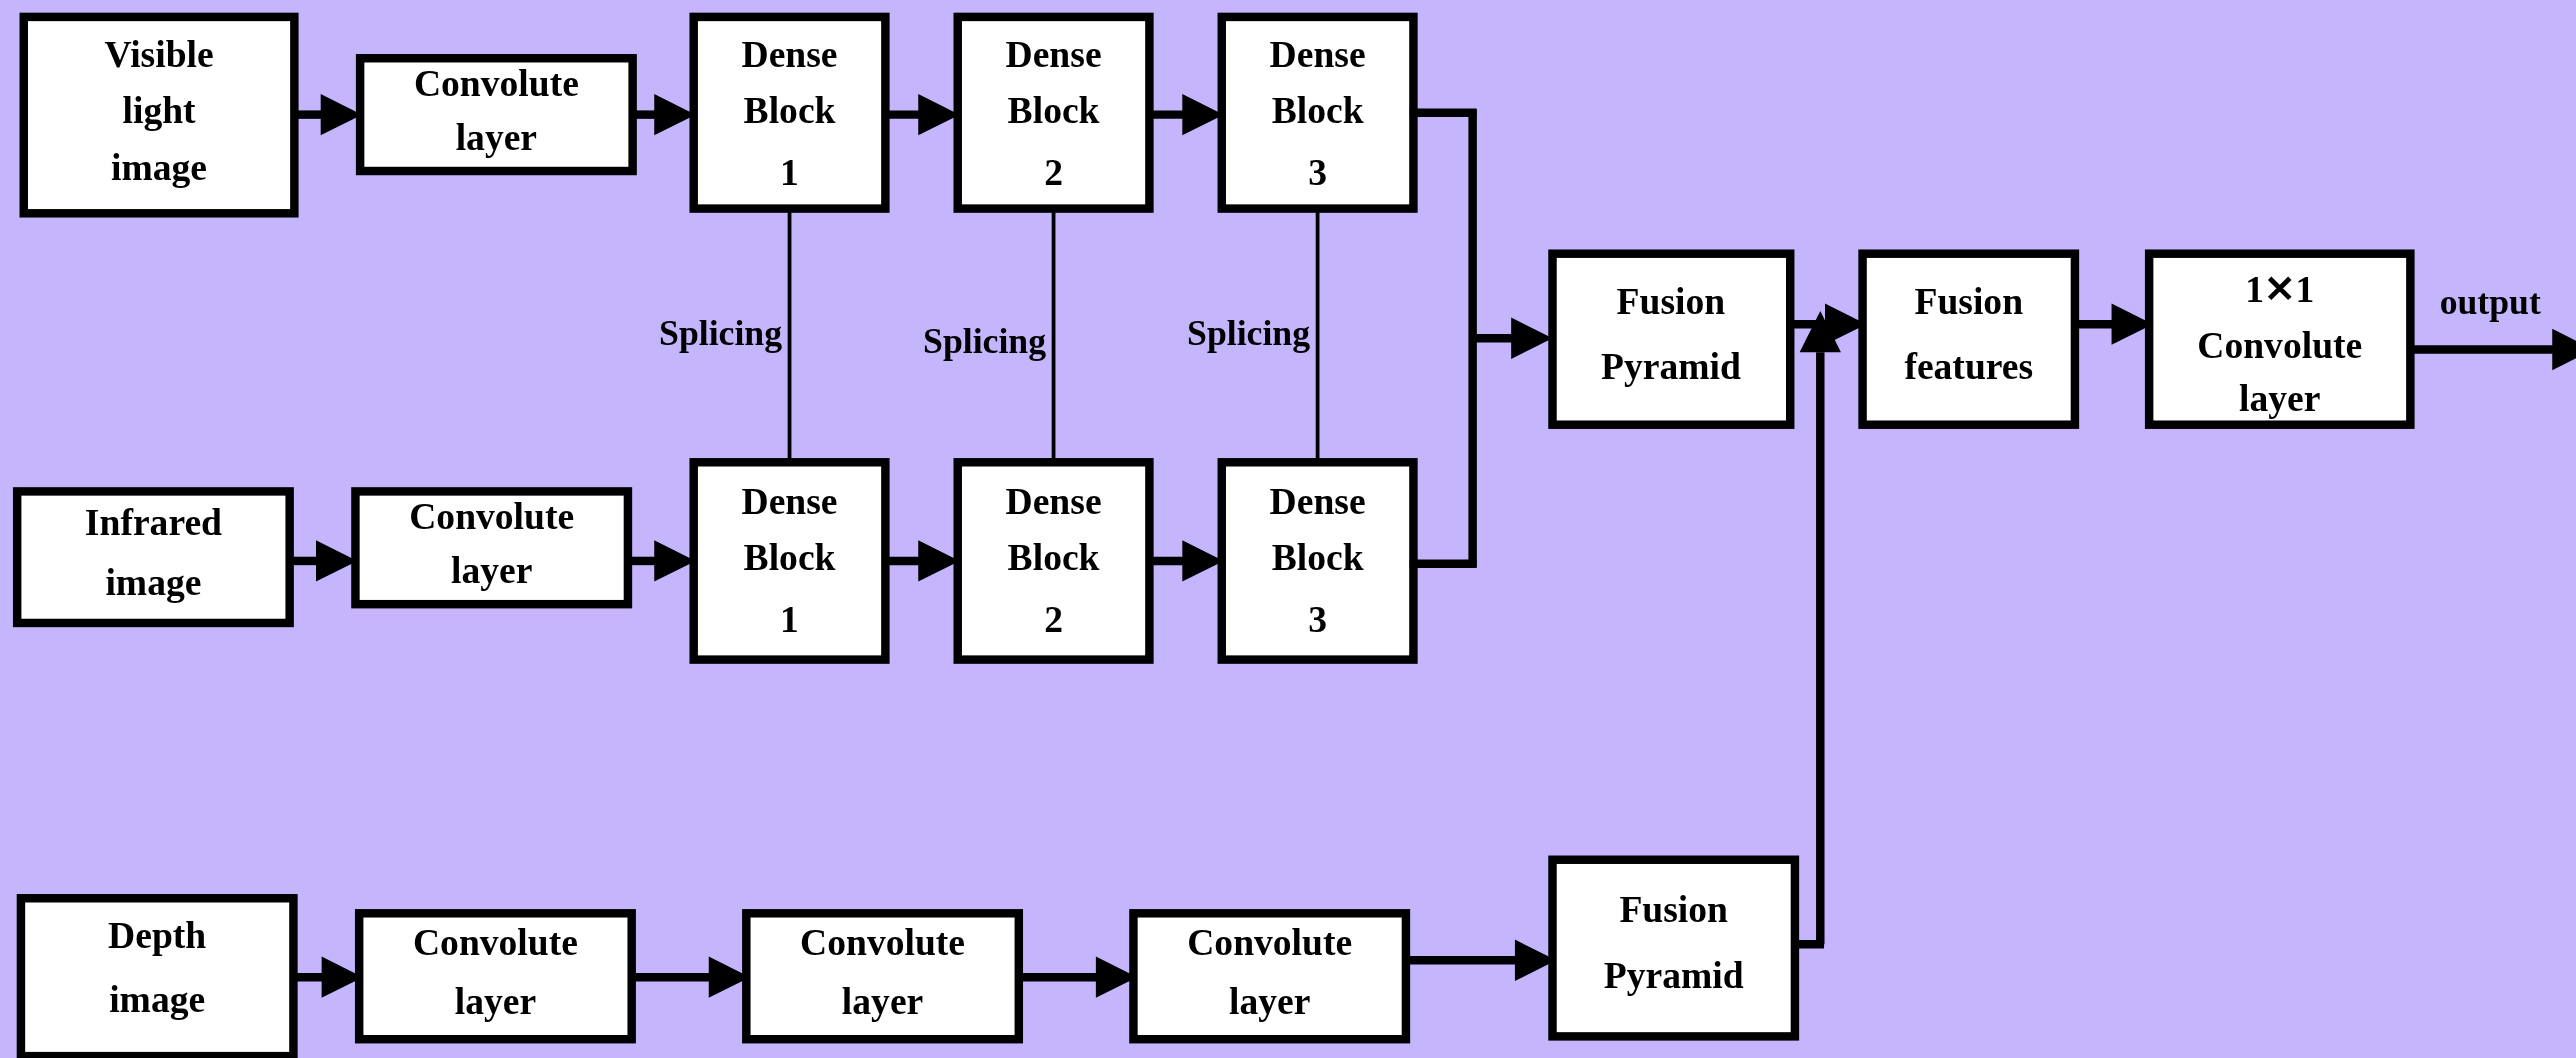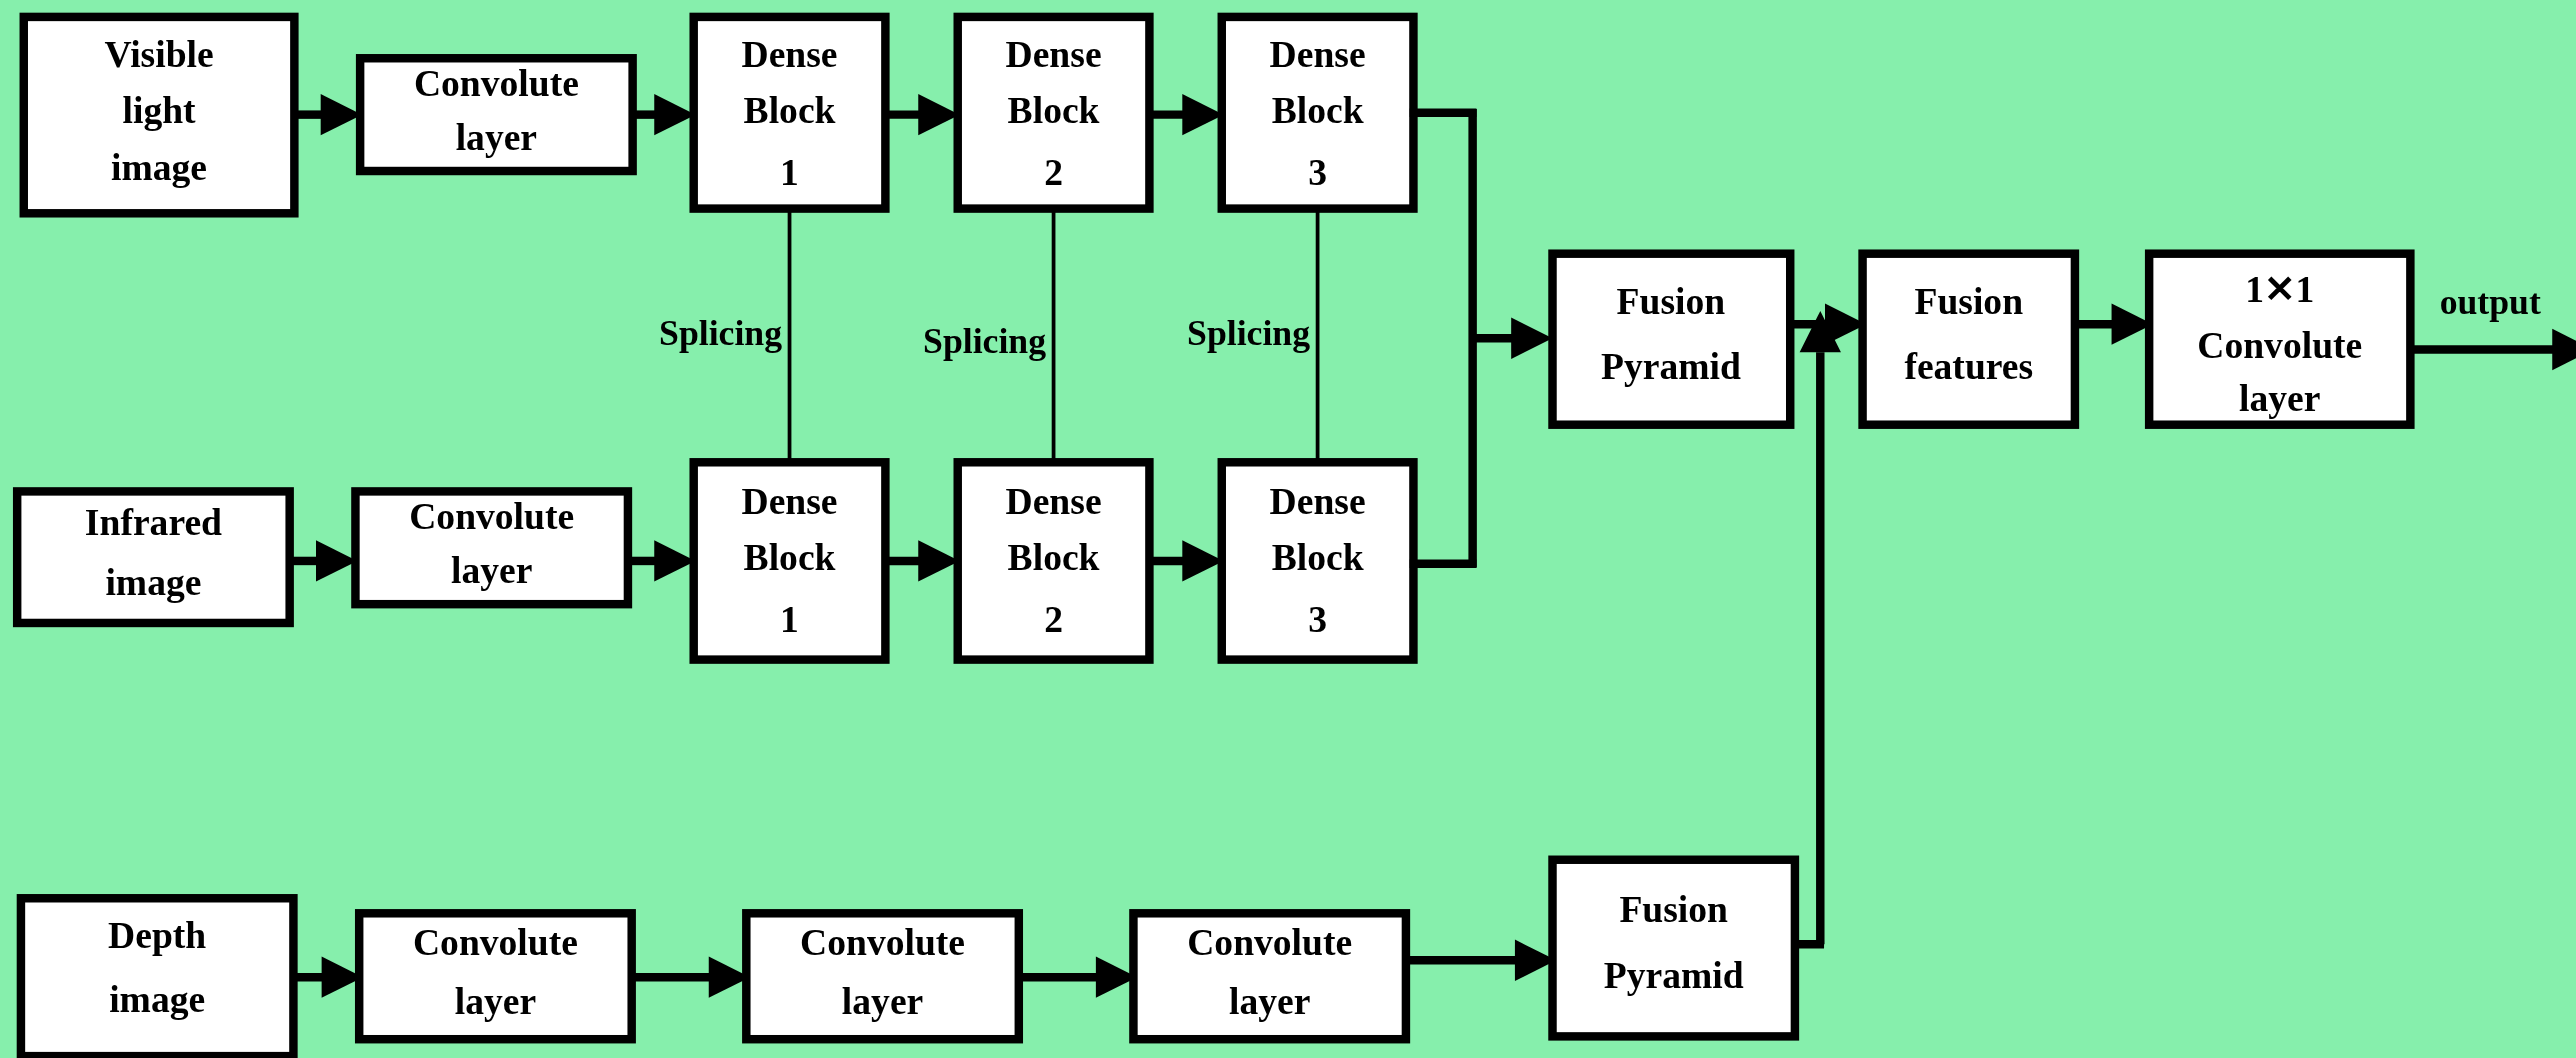--- a/index.html
+++ b/index.html
@@ -10,21 +10,21 @@
   body {
     width: 2576px;
     height: 1058px;
     overflow: hidden;
     font-family: "Liberation Serif", "DejaVu Serif", serif;
   }
   #diagram-root {
     position: relative;
     width: 2576px;
     height: 1058px;
-    background: #86efac;
+    background: #c4b5fd;
   }
   svg.diagram {
     display: block;
     width: 2576px;
     height: 1058px;
   }
   .box-rect {
     fill: #ffffff;
     stroke: #000000;
     stroke-width: 9;

